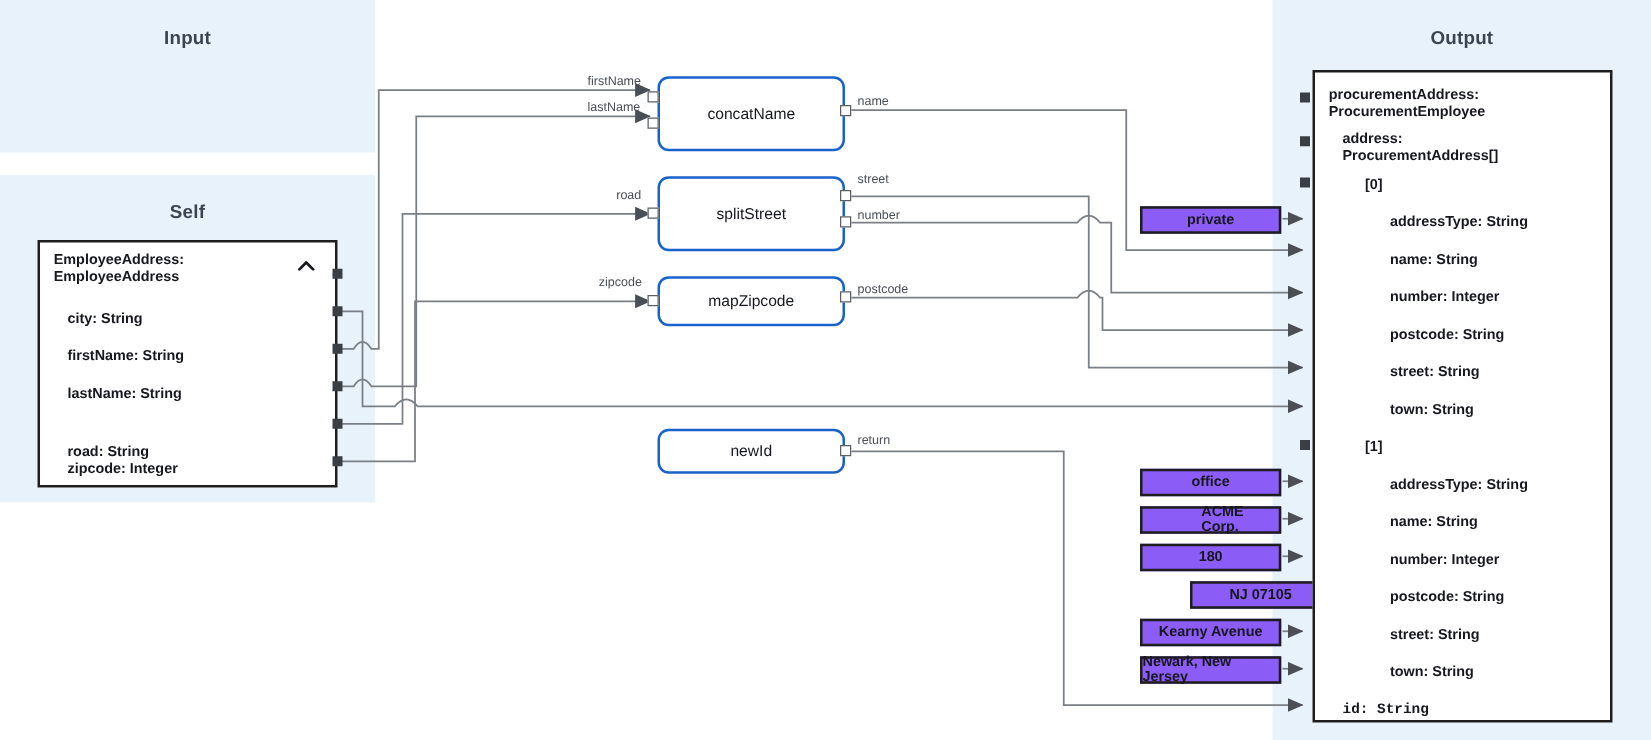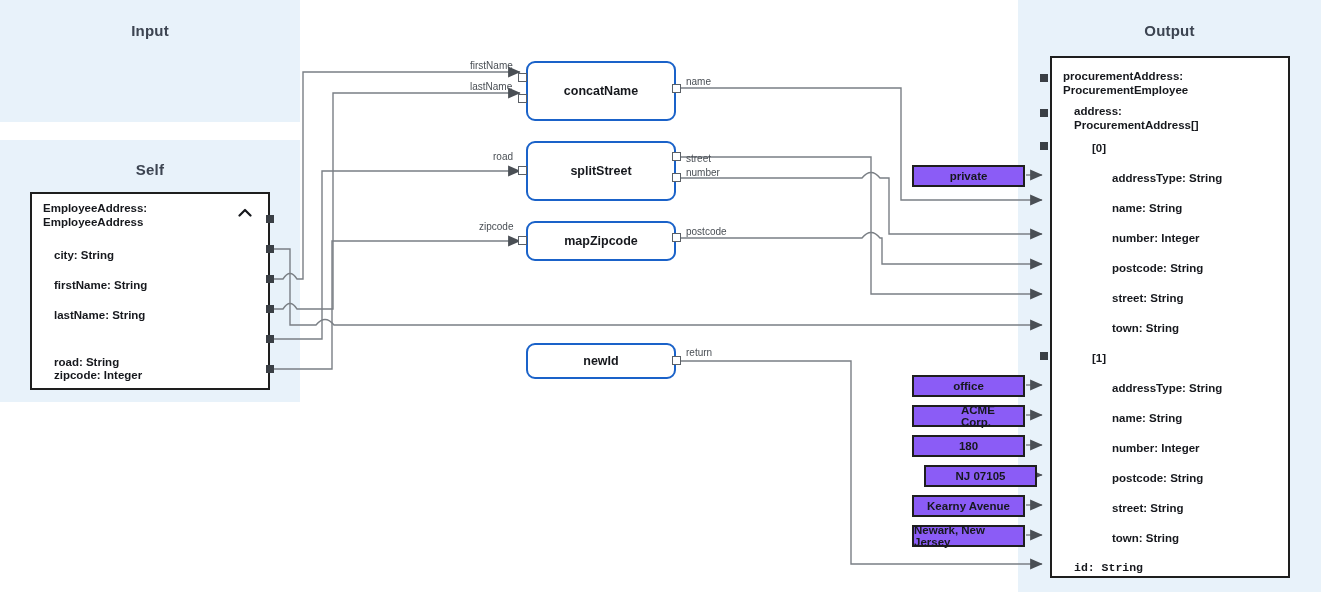--- a/index.html
+++ b/index.html
@@ -43,21 +43,21 @@
   .self-chev{position:absolute;right:16px;top:14px;}
   .self-row{
     position:absolute;left:22px;font-size:11.5px;font-weight:bold;color:#16181d;
   }
 
   
   .fnode{
     position:absolute;background:#fff;
     border:2px solid #1a62c9;border-radius:9px;box-sizing:border-box;
     display:flex;align-items:center;justify-content:center;
-    font-size:12.5px;font-weight:bold;color:#16181d;
+    font-size:12.5px;font-weight:normal;color:#16181d;
   }
   
   .port{
     position:absolute;width:9px;height:9px;background:#fff;
     border:1.3px solid #5b6066;box-sizing:border-box;
   }
   .plabel{
     position:absolute;font-size:10px;color:#4a4f55;white-space:nowrap;
   }
 
@@ -167,38 +167,38 @@
   <div class="port" style="left:672px;top:84px;"></div>
   <div class="plabel" style="left:470px;top:60px;">firstName</div>
   <div class="plabel" style="left:470px;top:81px;">lastName</div>
   <div class="plabel" style="left:686px;top:76px;">name</div>
 
   <div class="fnode" style="left:526px;top:141px;width:150px;height:60px;">splitStreet</div>
   <div class="port" style="left:518px;top:166px;"></div>
   <div class="port" style="left:672px;top:152px;"></div>
   <div class="port" style="left:672px;top:173px;"></div>
   <div class="plabel" style="left:493px;top:151px;">road</div>
-  <div class="plabel" style="left:686px;top:153px;">street</div>
+  <div class="plabel" style="left:686px;top:138px;">street</div>
   <div class="plabel" style="left:686px;top:167px;">number</div>
 
   <div class="fnode" style="left:526px;top:221px;width:150px;height:40px;">mapZipcode</div>
   <div class="port" style="left:518px;top:236px;"></div>
   <div class="port" style="left:672px;top:233px;"></div>
   <div class="plabel" style="left:479px;top:221px;">zipcode</div>
   <div class="plabel" style="left:686px;top:226px;">postcode</div>
 
   <div class="fnode" style="left:526px;top:343px;width:150px;height:36px;">newId</div>
   <div class="port" style="left:672px;top:356px;"></div>
   <div class="plabel" style="left:686px;top:347px;">return</div>
 
   <div class="constbox" style="left:912px;top:165px;">private</div>
   <div class="constbox" style="left:912px;top:375px;">office</div>
   <div class="constbox" style="left:912px;top:405px;padding-left:47px;">ACME Corp.</div>
   <div class="constbox" style="left:912px;top:435px;">180</div>
-  <div class="constbox" style="left:924px;top:465px;">NJ 07105</div>
+  <div class="constbox" style="left:952px;top:465px;">NJ 07105</div>
   <div class="constbox" style="left:912px;top:495px;">Kearny Avenue</div>
   <div class="constbox" style="left:912px;top:525px;">Newark, New Jersey</div>
 
   <div id="output-node">
 
     <div class="orow lvl0" style="top:11px;">
       <div>procurementAddress:</div>
       <div>ProcurementEmployee</div>
     </div>
 

